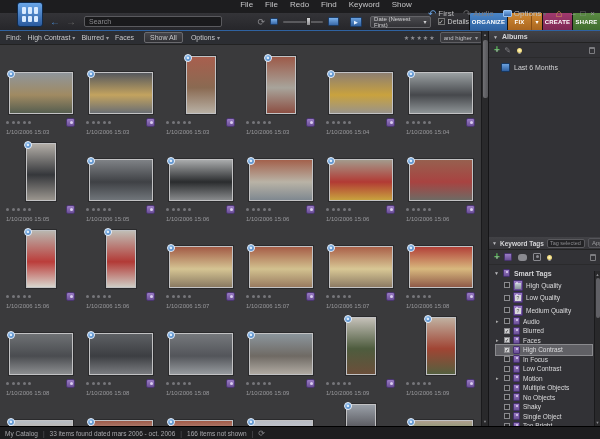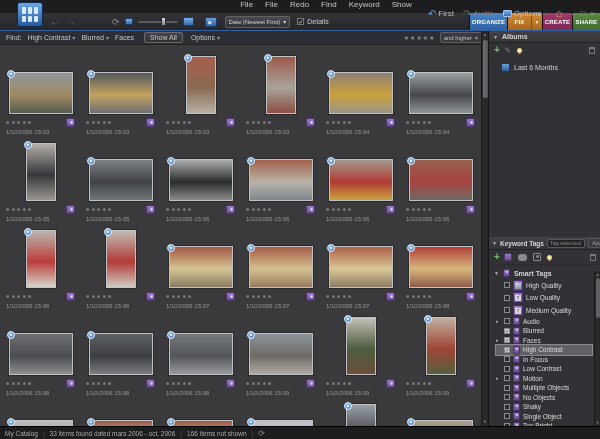--- a/index.html
+++ b/index.html
@@ -233,20 +233,21 @@
       <span>×</span>
     </div>
   </div>
 </div>
 
 <div id="toolbar2">
   <div id="nav-arrows">
     <span style="color:#4a8ad0">←</span>
     <span style="color:#666">→</span>
   </div>
+  <input id="search-box" placeholder="Search" style="">
   <div id="view-controls">
     <span class="ico-rotate">⟳</span>
     <span class="ico-grid-sm"></span>
     <div id="zoom-slider">
       <div id="zoom-thumb"></div>
     </div>
     <span class="ico-grid-lg"></span>
     <span class="ico-slideshow">▶</span>
   </div>
   <div id="sort-dropdown">

